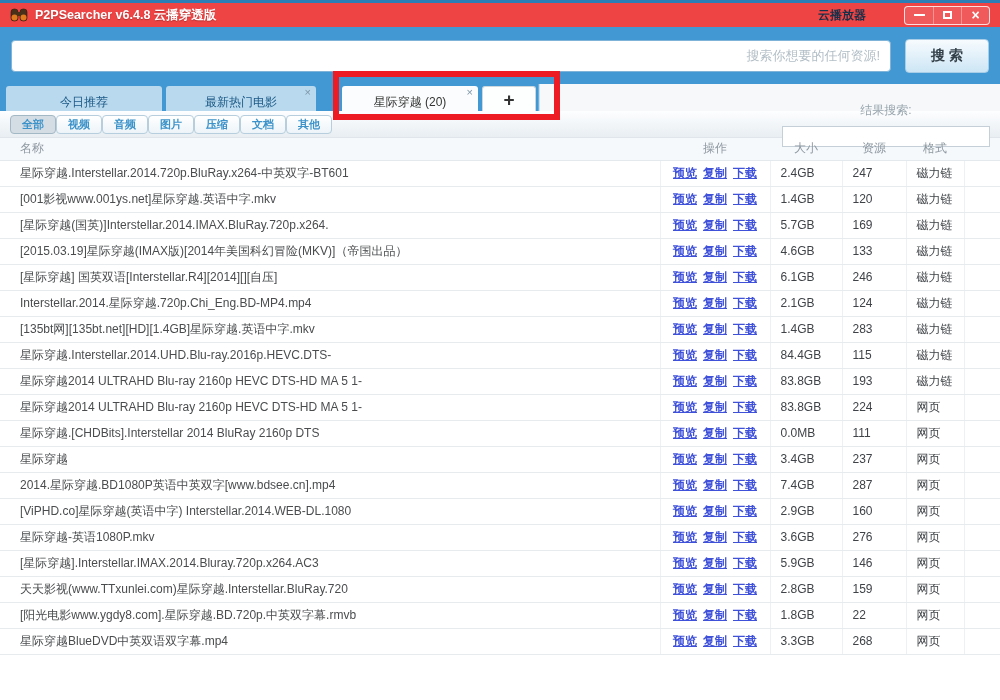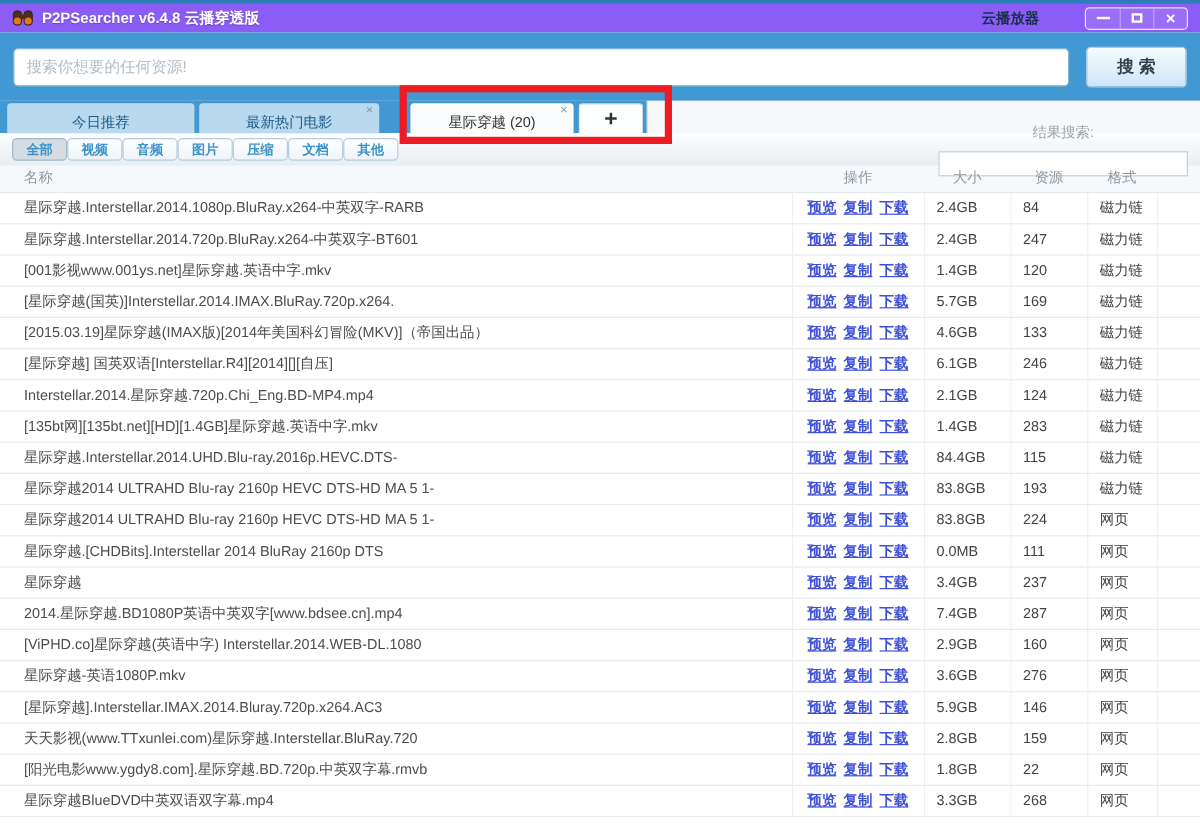--- a/index.html
+++ b/index.html
@@ -6,21 +6,21 @@
   html, body { width: 1000px; height: 700px; overflow: hidden; }
   body {
     position: relative;
     font-family: "Liberation Sans", "DejaVu Sans", sans-serif;
     background: #ffffff;
   }
 
   
   .titlebar {
     height: 27px;
-    background: #8b5cf6;
+    background: #ef4444;
     border-top: 3px solid #2b7eb6;
     display: flex;
     align-items: center;
     padding: 0 10px;
   }
   .app-icon { margin-right: 7px; display: flex; align-items: center; }
   .win-title {
     color: #ffffff; font-weight: bold; font-size: 12.5px;
     text-shadow: 0 1px 1px rgba(0,0,0,0.25);
   }
@@ -44,20 +44,21 @@
 
   
   .search-area {
     height: 57px; background: #4198d2;
     display: flex; align-items: center; padding: 0 11px; gap: 14px;
   }
   .search-input {
     flex: 1; height: 32px; border: 1px solid #7fb4d8; border-radius: 4px;
     padding: 0 10px; font-size: 13px; color: #444; outline: none;
     font-family: inherit;
+    text-align: right;
   }
   .search-input::placeholder { color: #b2bec6; }
   .search-button {
     width: 84px; height: 34px; cursor: pointer;
     background: linear-gradient(#f7fbfe, #cde6f5);
     border: 1px solid #a8cde6; border-radius: 4px;
     font-size: 14px; font-weight: bold; color: #333f49; font-family: inherit;
   }
 
   
@@ -216,28 +217,20 @@
       <th class="c-name">名称</th>
       <th>操作</th>
       <th>大小</th>
       <th>资源</th>
       <th>格式</th>
       <th></th>
     </tr>
   </thead>
   <tbody id="rows">
       <tr>
-        <td class="c-name">星际穿越.Interstellar.2014.1080p.BluRay.x264-中英双字-RARB</td>
-        <td class="c-ops"><a>预览</a><a>复制</a><a>下载</a></td>
-        <td class="c-size">2.4GB</td>
-        <td class="c-res">84</td>
-        <td class="c-fmt">磁力链</td>
-        <td></td>
-      </tr>
-      <tr>
         <td class="c-name">星际穿越.Interstellar.2014.720p.BluRay.x264-中英双字-BT601</td>
         <td class="c-ops"><a>预览</a><a>复制</a><a>下载</a></td>
         <td class="c-size">2.4GB</td>
         <td class="c-res">247</td>
         <td class="c-fmt">磁力链</td>
         <td></td>
       </tr>
       <tr>
         <td class="c-name">[001影视www.001ys.net]星际穿越.英语中字.mkv</td>
         <td class="c-ops"><a>预览</a><a>复制</a><a>下载</a></td>

